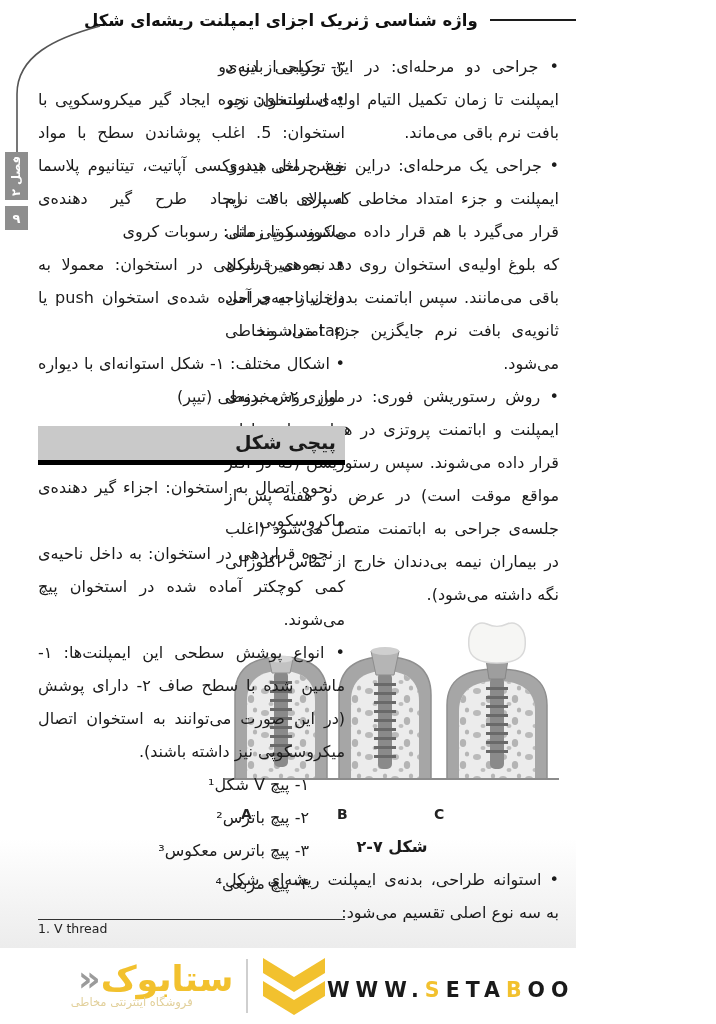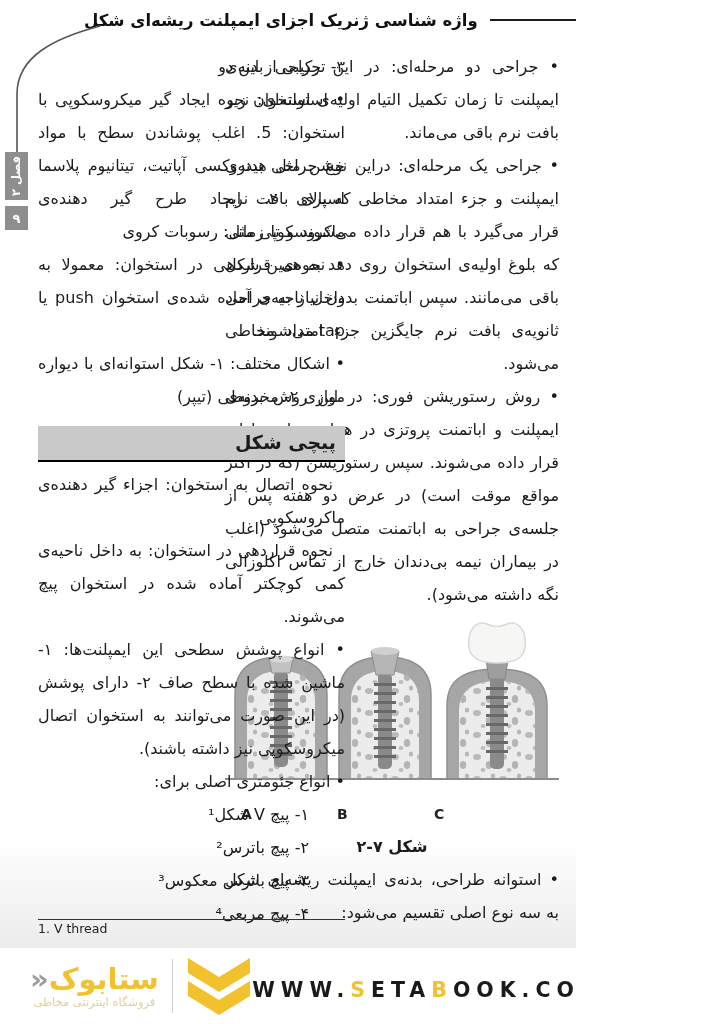--- a/index.html
+++ b/index.html
@@ -22,40 +22,40 @@
     display:flex;align-items:center;justify-content:center;}
   .tab-chapter span{transform:rotate(-90deg);white-space:nowrap;color:#fff;font-size:11.5px;font-weight:bold;}
   .tab-page{position:absolute;left:5px;top:206px;width:23px;height:24px;background:#8e8e8e;
     display:flex;align-items:center;justify-content:center;color:#fff;font-size:13px;font-weight:bold;}
   
   .col{position:absolute;top:50px;font-size:16px;line-height:33px;text-align:justify;color:#1b1b1b;}
   .col p{margin:0;}
   .col-right{right:17px;width:334px;}
   .col-left{left:38px;width:307px;height:898px;}
   .indented{text-indent:12px;}
-  .section-title{background:#c9c9c9;border-bottom:2px solid #000000;font-weight:bold;font-size:19px;
+  .section-title{background:#c9c9c9;border-bottom:5px solid #000000;font-weight:bold;font-size:19px;
     line-height:30px;padding:1px 9px 3px;margin:13px 0 6px;}
   .screw-list{padding-right:36px;}
   .screw-list div{line-height:33px;}
   .footnote{position:absolute;left:38px;top:919px;width:307px;border-top:1.6px solid #333;
     padding-top:1px;direction:ltr;text-align:left;font-size:12.5px;color:#222;}
   
   .figure{margin-top:8px;}
   .figure-labels{position:relative;height:22px;direction:ltr;font-weight:bold;font-size:14px;color:#222;}
   .figure-labels span{position:absolute;top:0;}
   .fl-a{left:16px;} .fl-b{left:112px;} .fl-c{left:209px;}
   .figure-caption{text-align:center;font-weight:bold;font-size:16px;margin-top:10px;}
   .after-figure{margin-top:16px;}
   
   .footer{position:absolute;left:0;right:0;top:948px;height:76px;background:#ffffff;
     display:flex;direction:ltr;align-items:center;justify-content:space-between;
     padding:0 16px 0 30px;box-sizing:border-box;}
   .logo{display:flex;direction:ltr;align-items:center;gap:13px;}
   .logo-text{text-align:center;direction:rtl;}
-  .logo-wordmark{font-size:29px;font-weight:bold;color:#f2c12e;line-height:30px;letter-spacing:1px;}
+  .logo-wordmark{font-size:35px;font-weight:bold;color:#f2c12e;line-height:30px;letter-spacing:1px;margin-left:48px;}
   .logo-wordmark .mark{color:#9b9b9b;font-weight:bold;}
   .logo-tagline{font-size:11.5px;color:#e2d09b;margin-top:1px;}
   .logo-sep{width:1.5px;height:54px;background:#cfcfcf;}
   .footer-right{text-align:center;direction:rtl;}
   .store-title{font-weight:bold;font-size:19px;color:#101010;line-height:26px;}
   .url{direction:ltr;font-weight:bold;font-size:20.5px;letter-spacing:6px;color:#1a1a1a;margin-top:8px;white-space:nowrap;}
   .url .y{color:#f2c12e;}
 </style>
 </head>
 <body>
@@ -171,21 +171,20 @@
     <p>۳- ترکیبی از این دو</p>
     <p>• استوانه‌ای: نحوه ایجاد گیر میکروسکوپی با استخوان: 5. اغلب پوشاندن سطح با مواد خشن مثل هیدروکسی آپاتیت، تیتانیوم پلاسما اسپری ۲. ایجاد طرح گیر دهنده‌ی ماکروسکوپی مثل: رسوبات کروی</p>
     <p>• نحوه‌ی قراردهی در استخوان: معمولا به داخل ناحیه‌ی آماده شده‌ی استخوان push یا tap می‌شوند.</p>
     <p>• اشکال مختلف: ۱- شکل استوانه‌ای با دیواره موازی ۲- مخروطی (تیپر)</p>
 
     <div class="section-title">پیچی شکل</div>
 
     <p class="indented">نحوه اتصال به استخوان: اجزاء گیر دهنده‌ی ماکروسکوپی</p>
     <p class="indented">نحوه قراردهی در استخوان: به داخل ناحیه‌ی کمی کوچکتر آماده شده در استخوان پیچ می‌شوند.</p>
     <p>• انواع پوشش سطحی این ایمپلنت‌ها: ۱- ماشین شده با سطح صاف ۲- دارای پوشش (در این صورت می‌توانند به استخوان اتصال میکروسکوپی نیز داشته باشند).</p>
-    <p>• انواع جئومتری اصلی برای:</p>
 
     <div class="screw-list">
       <div>۱- پیچ V شکل¹</div>
       <div>۲- پیچ باترس²</div>
       <div>۳- پیچ باترس معکوس³</div>
       <div>۴- پیچ مربعی⁴</div>
     </div>
   </div>
 
   <div class="footnote">1. V thread</div>

